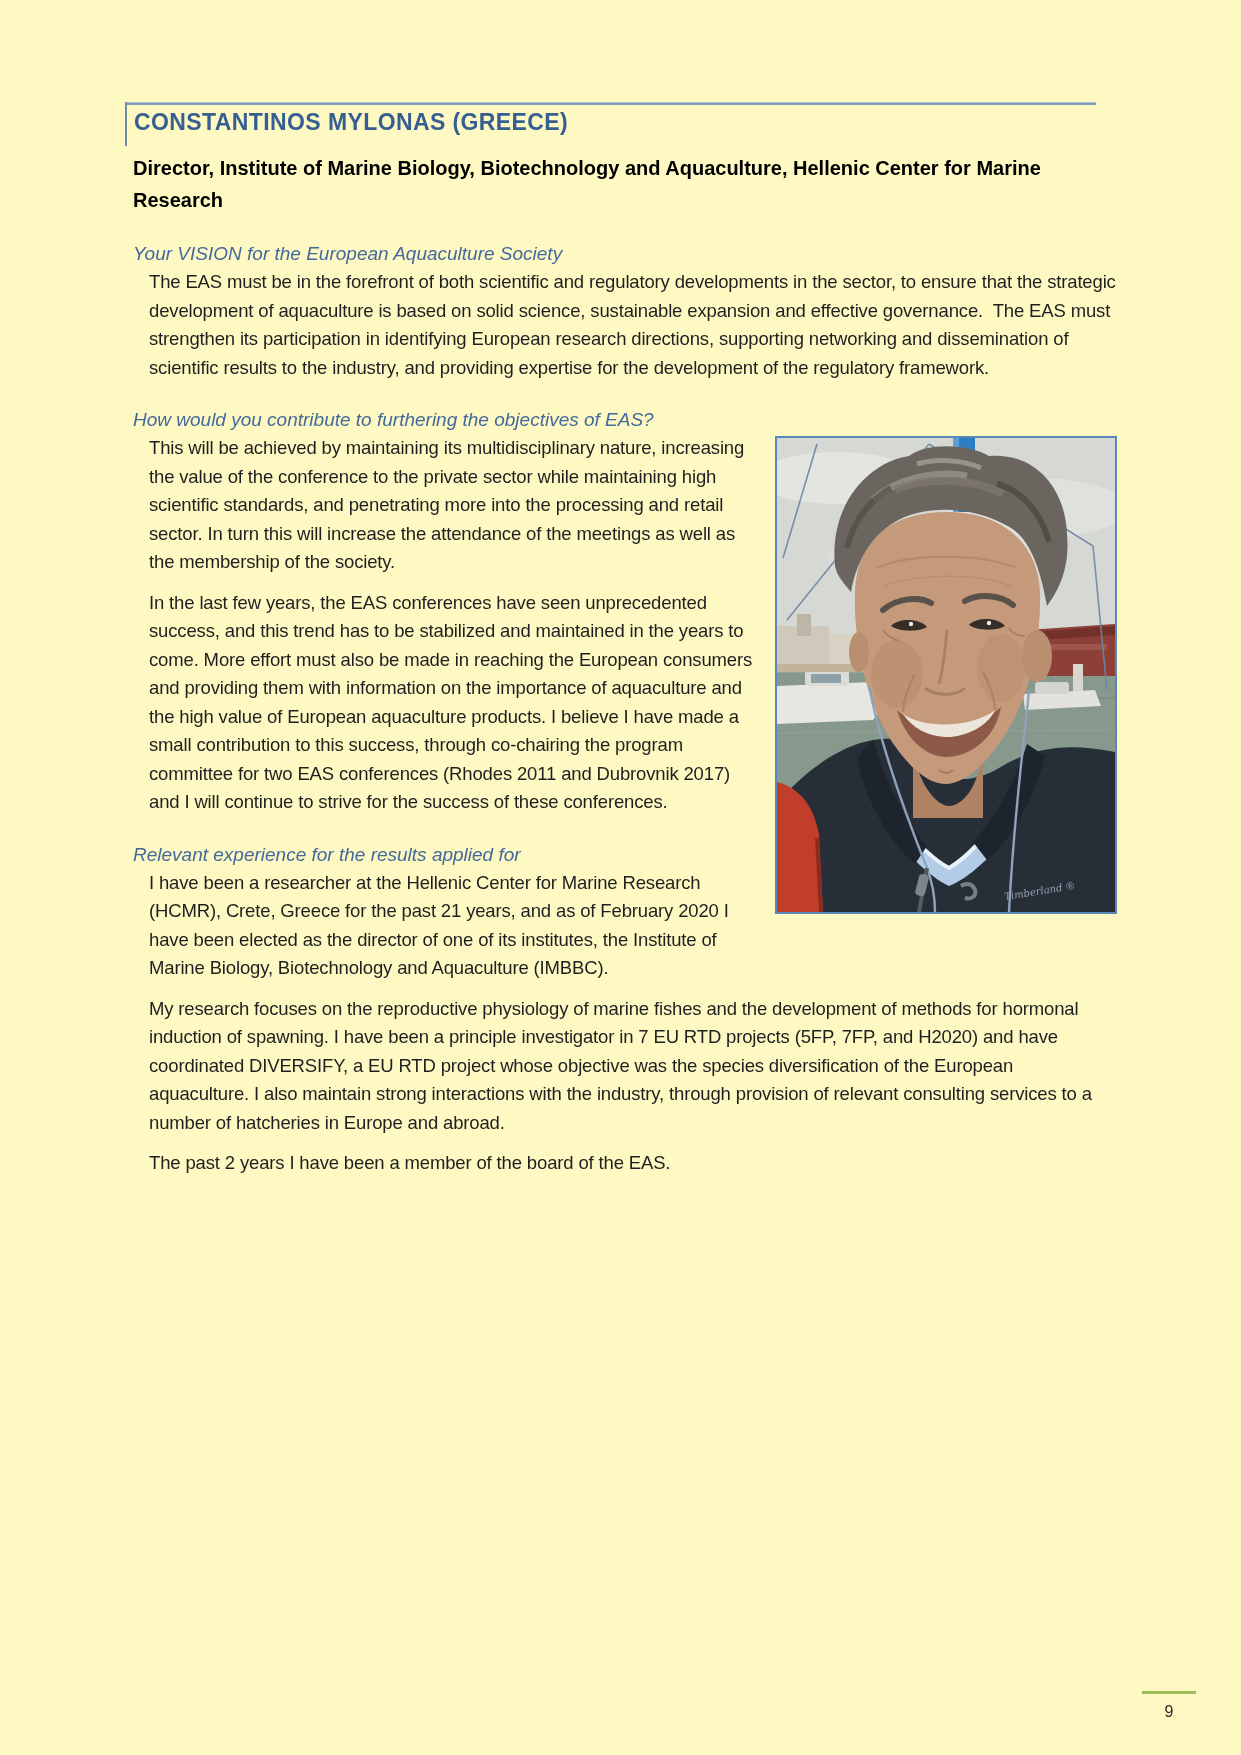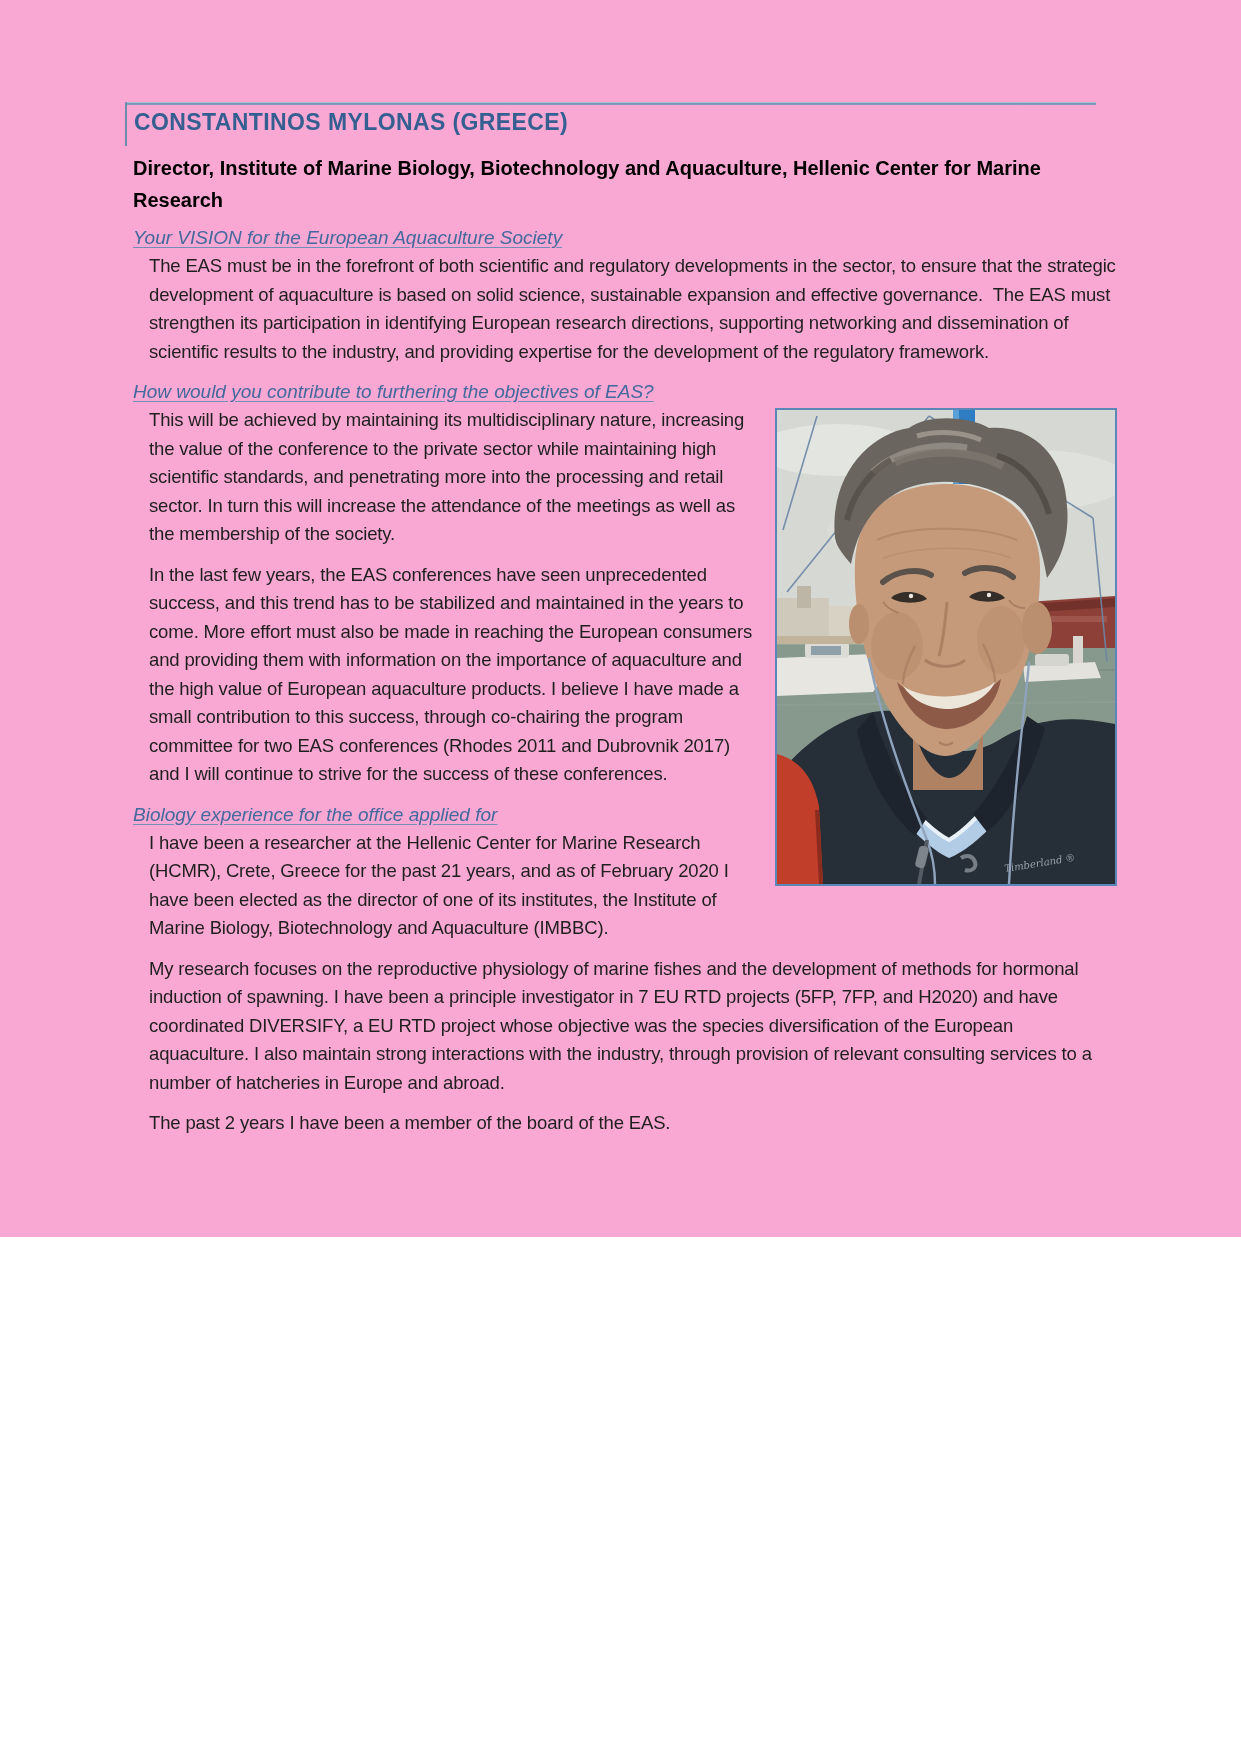--- a/index.html
+++ b/index.html
@@ -4,22 +4,22 @@
 <style>
   * { margin: 0; padding: 0; box-sizing: border-box; }
   html, body { background: #ffffff; }
   body {
     font-family: "Liberation Sans", "DejaVu Sans", sans-serif;
     color: #1f1f1f;
   }
   .page {
     position: relative;
     width: 1241px;
-    height: 1237px;
-    background: #f9a8d4;
+    height: 1755px;
+    background: #fef9c3;
     padding: 102px 124px 0 133px;
     overflow: hidden;
   }
 
   
   .profile-header { position: relative; padding-top: 5px; }
   .profile-header::before {            
     content: ""; position: absolute; left: -8px; right: 21px; top: 0; height: 3px;
     background: linear-gradient(#c3d2e4 0%, #6d8cae 60%, #90a9c4 100%);
   }
@@ -31,24 +31,24 @@
     font-size: 23px; font-weight: 700; letter-spacing: .4px;
     color: #365f91; line-height: 30px; padding-left: 1px;
   }
   .profile-role {
     margin-top: 15px; font-size: 20px; font-weight: 700; color: #000;
     line-height: 32px; max-width: 984px;
   }
 
   
   .sec-heading {
-    margin: 8px 0 0 0;
+    margin: 24px 0 0 0;
     font-size: 19px; font-weight: 400; font-style: italic;
     color: #44699c; line-height: 28px;
-    text-decoration: underline; text-underline-offset: 3px;
+    text-underline-offset: 3px;
     text-decoration-color: #6f8fb8;
   }
   .body-para {
     font-size: 18.5px; letter-spacing: -0.15px; line-height: 28.5px;
     margin: 0 0 12px 16px; white-space: pre-wrap;
   }
   section { overflow: visible; }
 
   
   .photo {
@@ -183,21 +183,21 @@
 
         <text x="228" y="462" transform="rotate(-9 228 462)" font-size="10" font-style="italic" fill="#99a3ad" font-family="DejaVu Serif, serif">Timberland ®</text>
       </svg>
     </figure>
 
     <p class="body-para">This will be achieved by maintaining its multidisciplinary nature, increasing the value of the conference to the private sector while maintaining high scientific standards, and penetrating more into the processing and retail sector. In turn this will increase the attendance of the meetings as well as the membership of the society.</p>
     <p class="body-para">In the last few years, the EAS conferences have seen unprecedented success, and this trend has to be stabilized and maintained in the years to come. More effort must also be made in reaching the European consumers and providing them with information on the importance of aquaculture and the high value of European aquaculture products. I believe I have made a small contribution to this success, through co-chairing the program committee for two EAS conferences (Rhodes 2011 and Dubrovnik 2017) and I will continue to strive for the success of these conferences.</p>
   </section>
 
   <section>
-    <h2 class="sec-heading">Biology experience for the office applied for</h2>
+    <h2 class="sec-heading">Relevant experience for the results applied for</h2>
     <p class="body-para">I have been a researcher at the Hellenic Center for Marine Research (HCMR), Crete, Greece for the past 21 years, and as of February 2020 I have been elected as the director of one of its institutes, the Institute of Marine Biology, Biotechnology and Aquaculture (IMBBC).</p>
     <p class="body-para">My research focuses on the reproductive physiology of marine fishes and the development of methods for hormonal induction of spawning. I have been a principle investigator in 7 EU RTD projects (5FP, 7FP, and H2020) and have coordinated DIVERSIFY, a EU RTD project whose objective was the species diversification of the European aquaculture. I also maintain strong interactions with the industry, through provision of relevant consulting services to a number of hatcheries in Europe and abroad.</p>
     <p class="body-para">The past 2 years I have been a member of the board of the EAS.</p>
   </section>
 
   <footer class="page-footer">
     <div class="footer-rule"></div>
     <div class="page-number">9</div>
   </footer>
 

